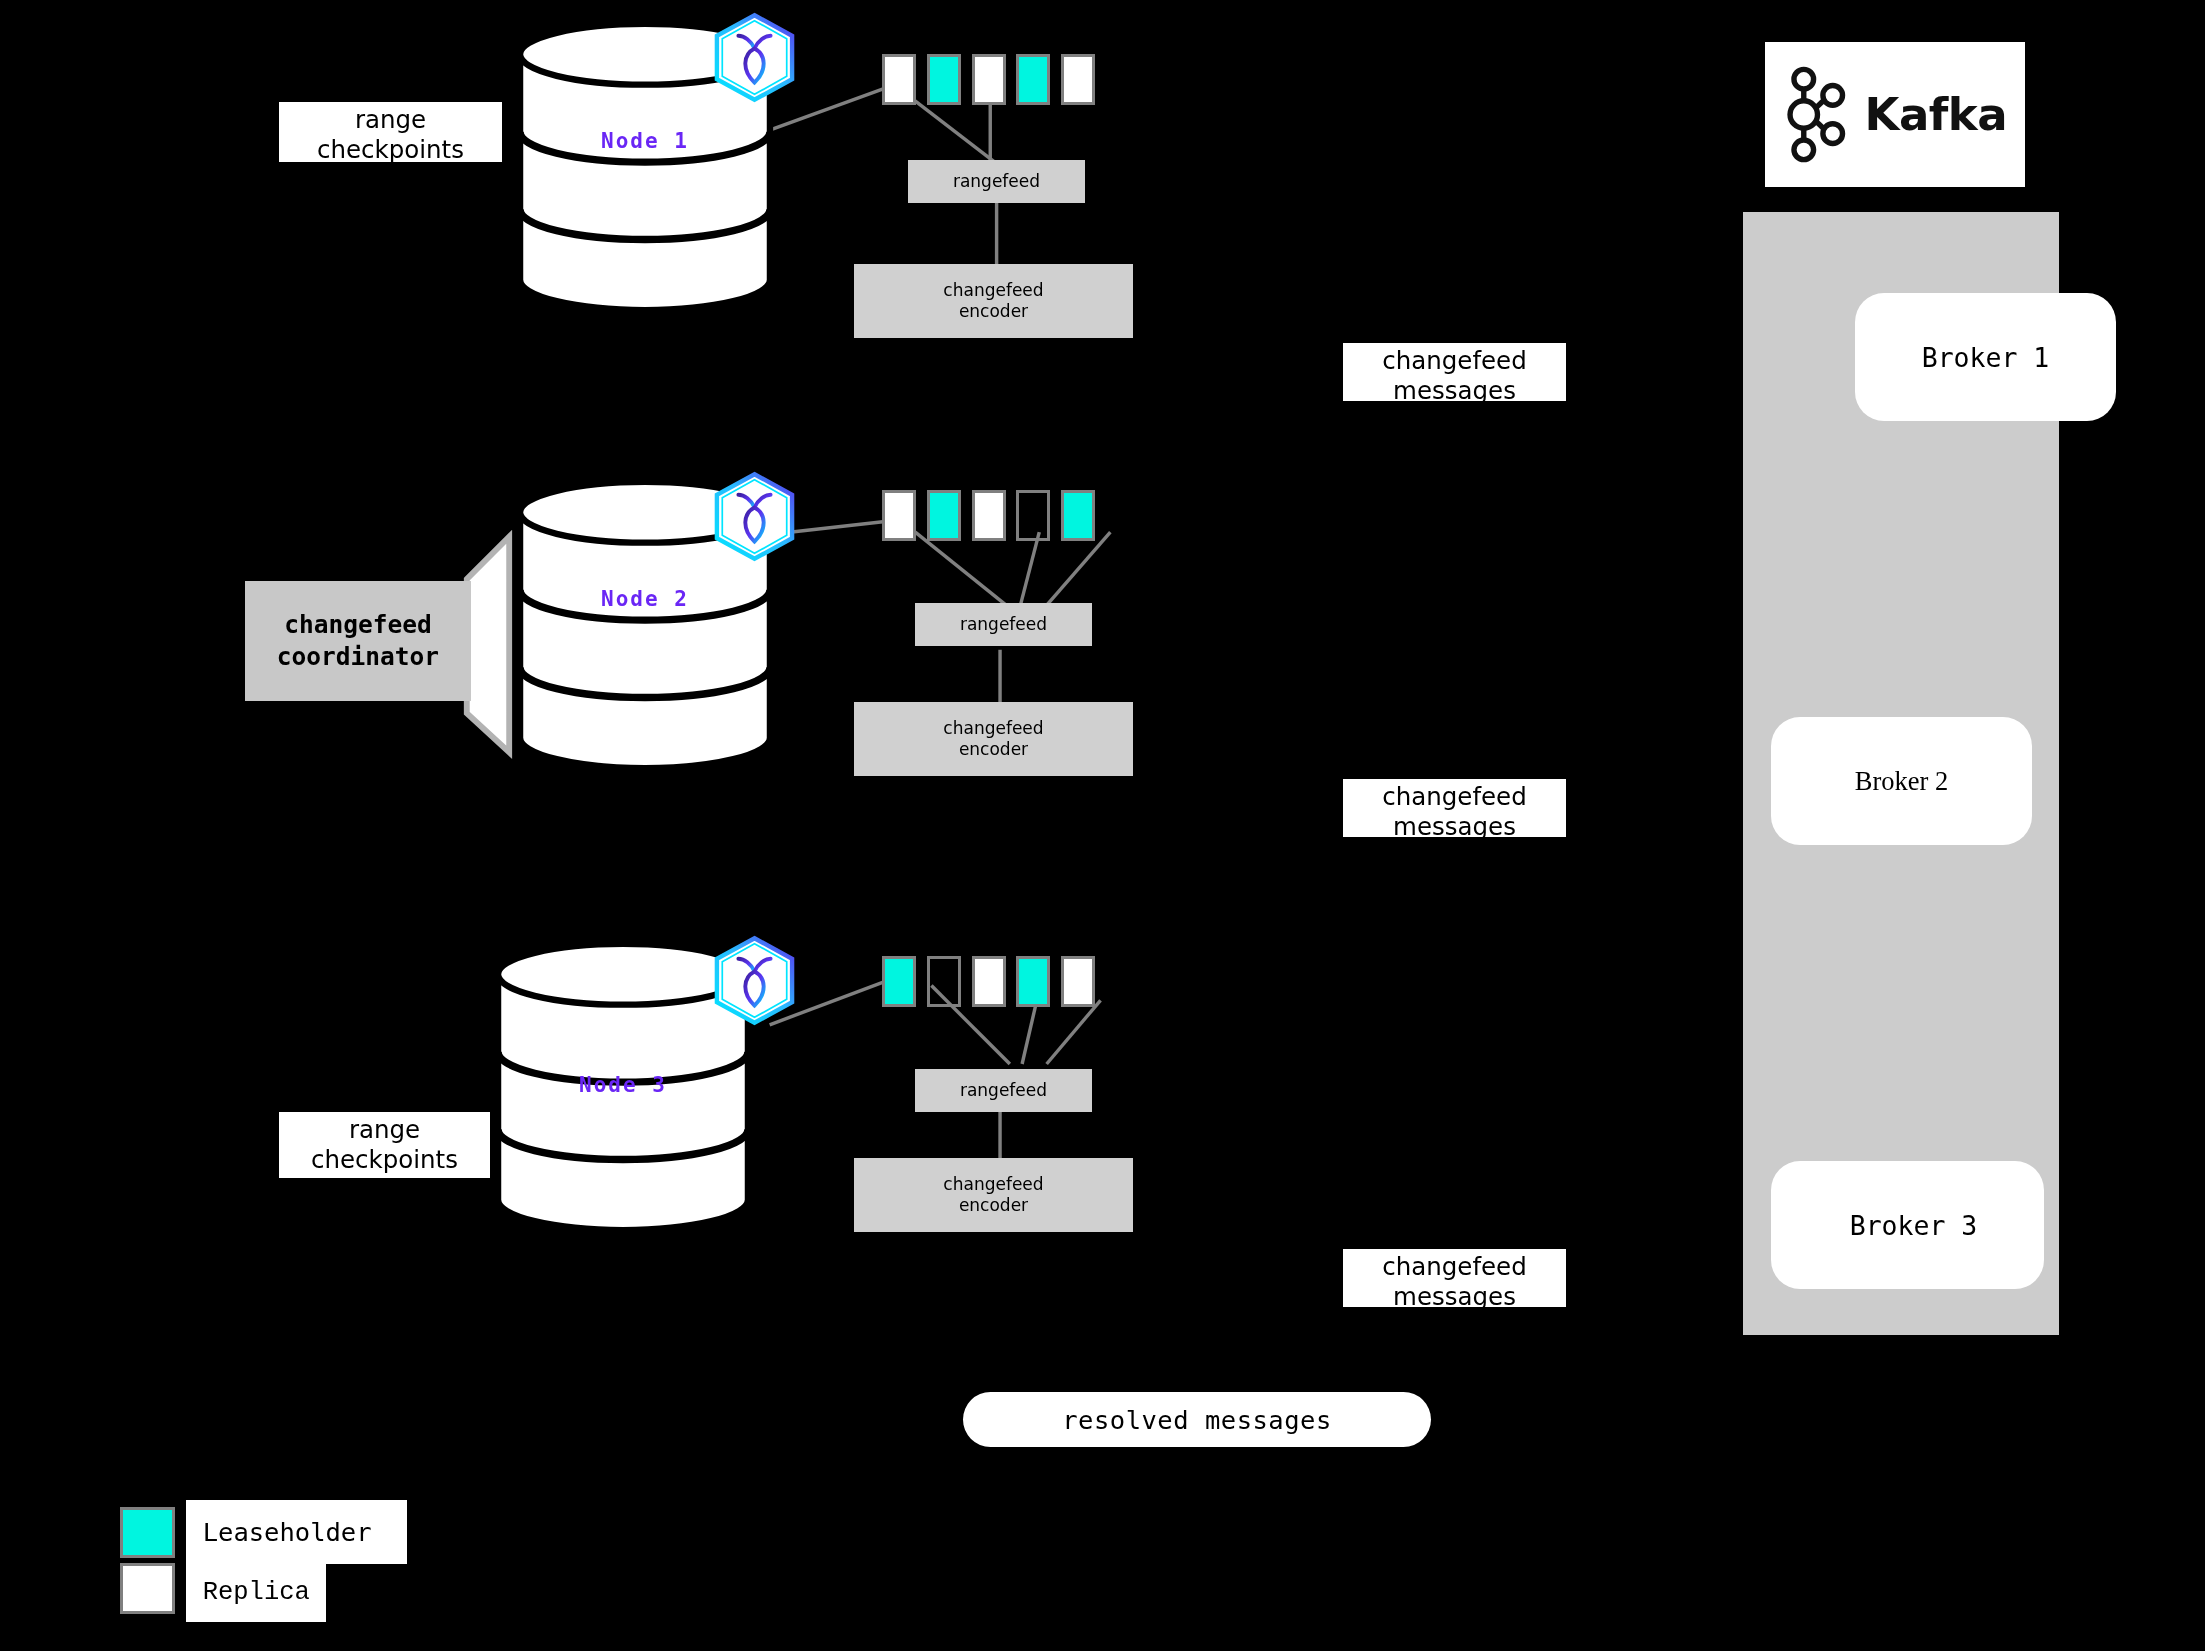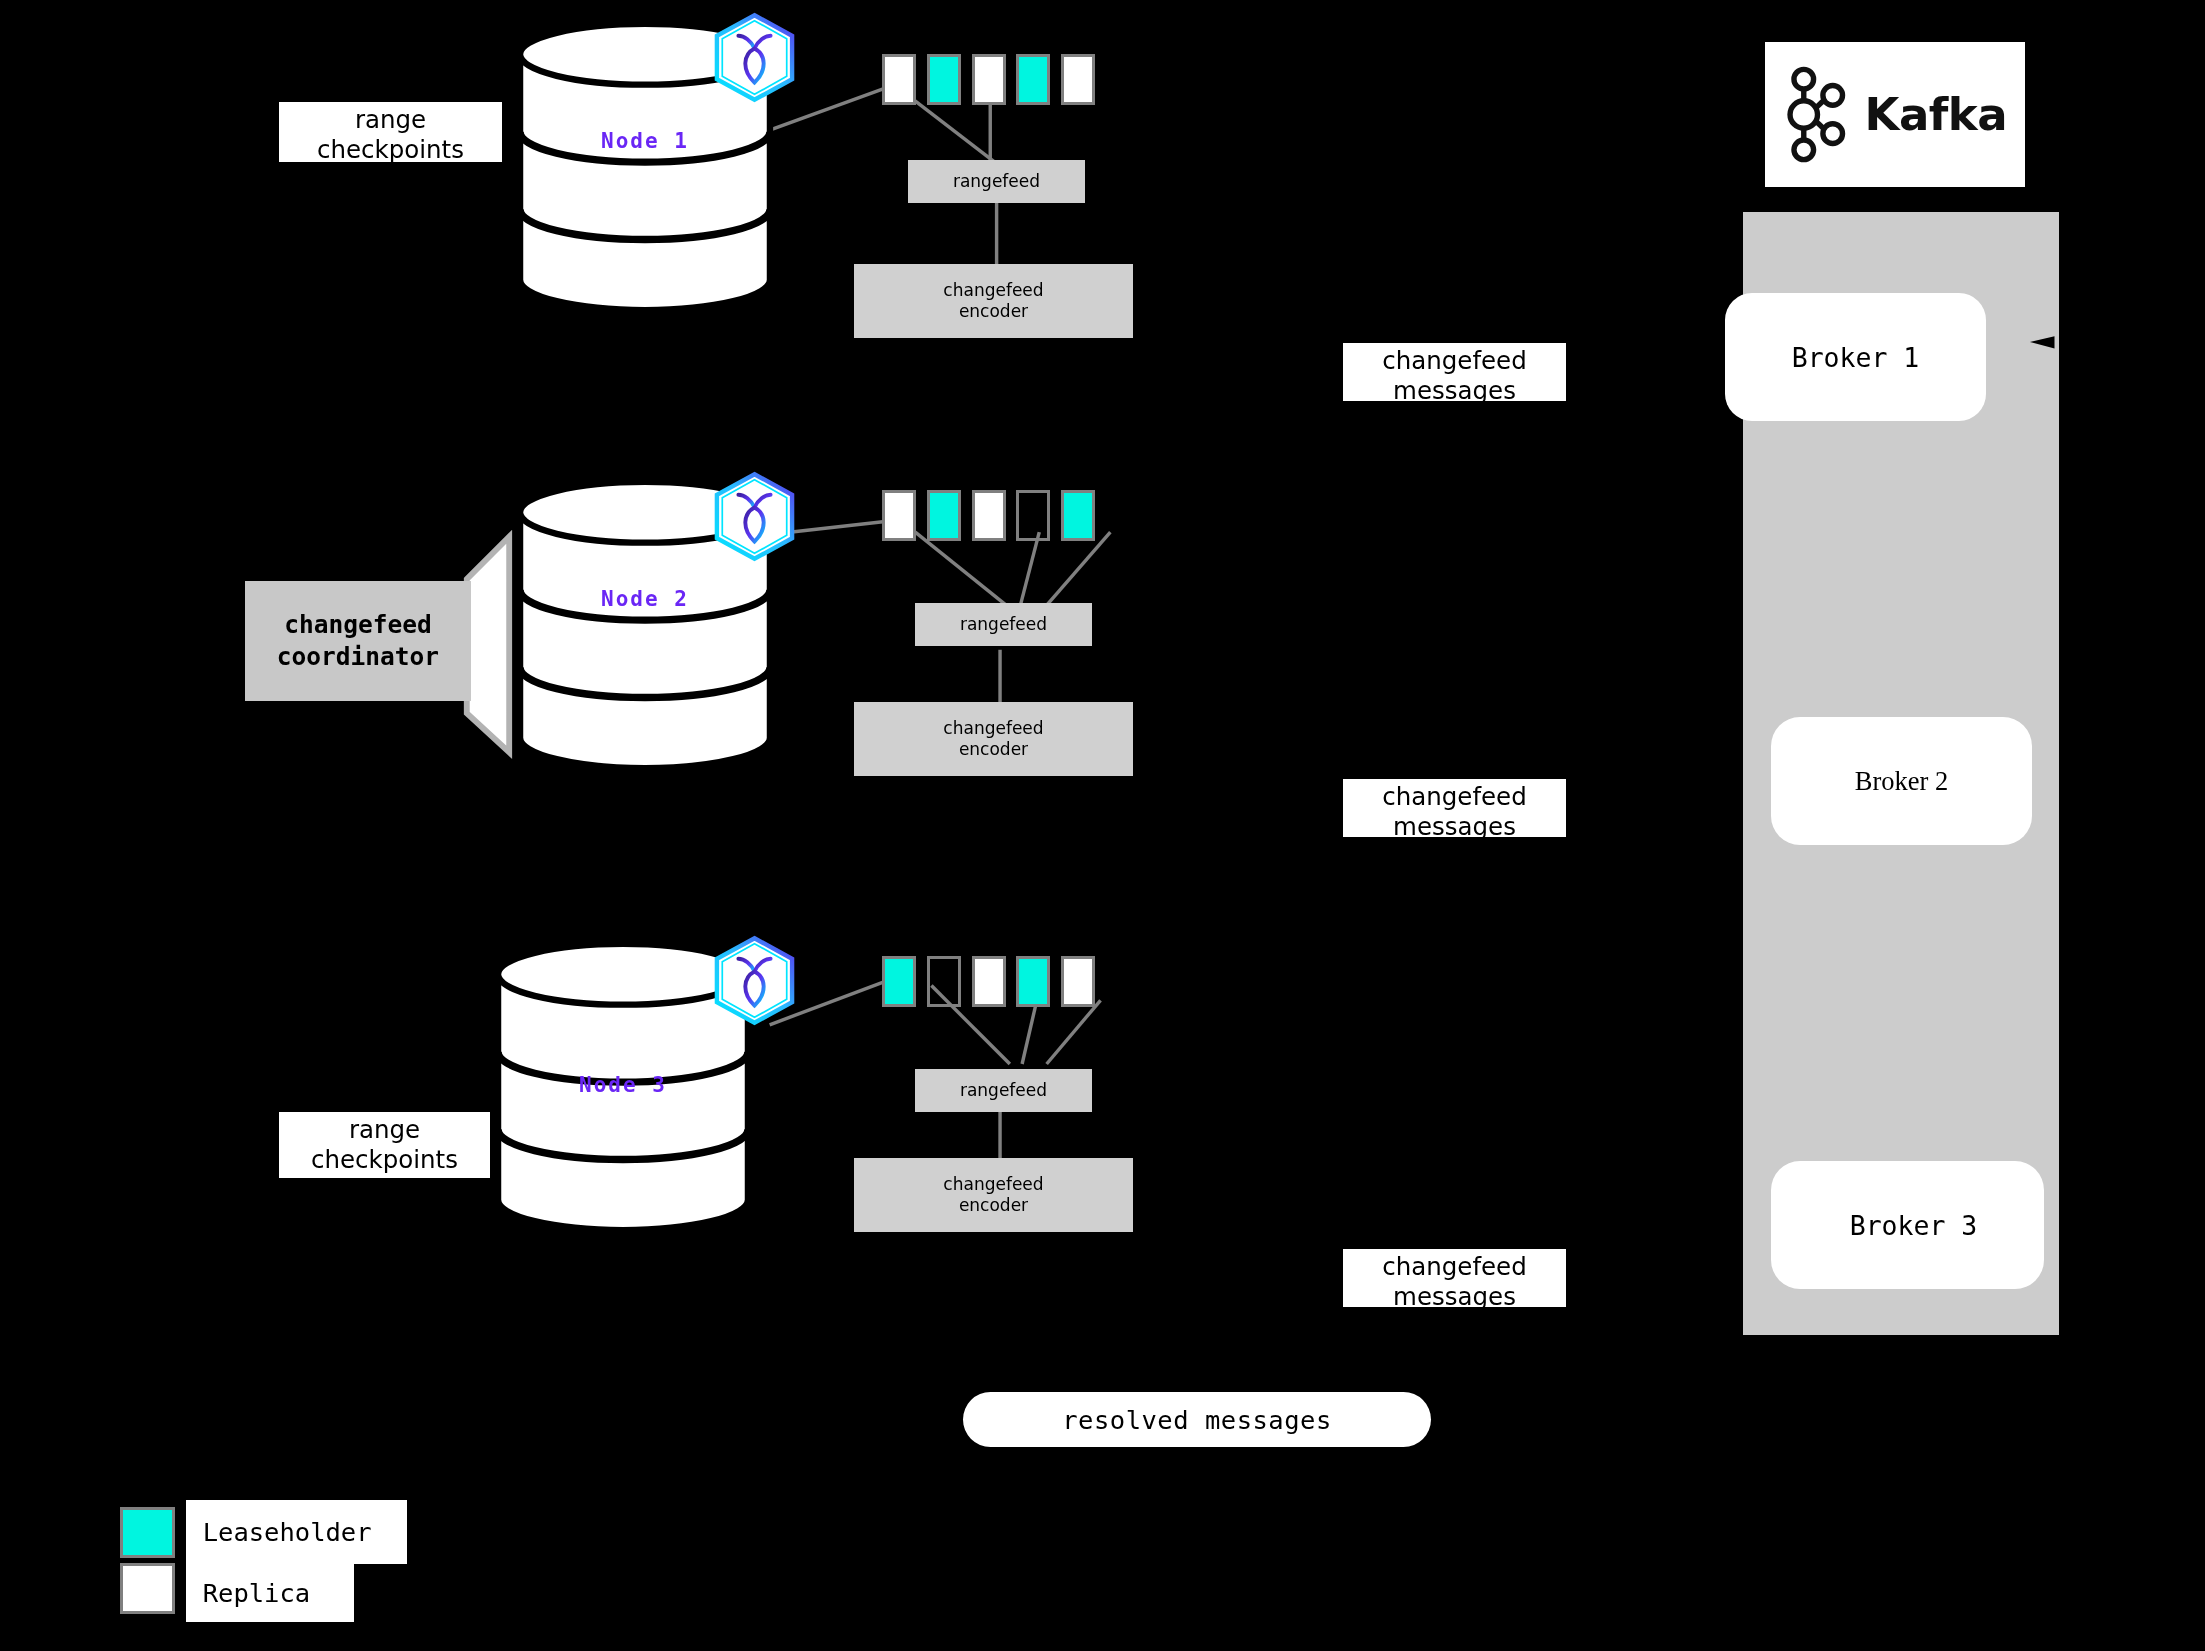--- a/index.html
+++ b/index.html
@@ -283,26 +283,26 @@
     </svg>
     <span class="kafka-word">Kafka</span>
   </div>
 
   <div class="kafka-panel" style="left:1743px;top:212px;width:316px;height:1123px;"></div>
 
   <svg class="abs" style="left:2025px;top:314px;width:59px;height:59px;overflow:visible;" viewBox="0 0 120 120" width="59" height="59">
     <polygon points="60,45 10,57 60,70" fill="#000"></polygon>
   </svg>
 
-  <div class="broker" style="left:1725px;top:293px;width:261px;height:128px;border-radius:27px;">Broker 1</div>
+  <div class="broker" style="left:1855px;top:293px;width:261px;height:128px;">Broker 1</div>
   <div class="broker" style="left:1771px;top:717px;width:261px;height:128px;font-family:Liberation Serif, serif;">Broker 2</div>
   <div class="broker" style="left:1771px;top:1161px;width:261px;height:128px;padding-left:12px;">Broker 3</div>
 
   <div class="pill" style="left:963px;top:1392px;width:468px;height:55px;">resolved messages</div>
 
   <div class="legend-sw" style="left:120px;top:1507px;background:#00f5e0;"></div>
   <div class="legend-txt" style="left:186px;top:1500px;width:221px;height:64px;">Leaseholder</div>
 
   <div class="legend-sw" style="left:120px;top:1563px;background:#ffffff;"></div>
-  <div class="legend-txt" style="left:186px;top:1563px;width:168px;height:59px;">Replica</div>
+  <div class="legend-txt" style="left:186px;top:1563px;width:140px;height:59px;font-family:Liberation Mono, monospace;">Replica</div>
 
 </div>
 
 
 </body></html>

